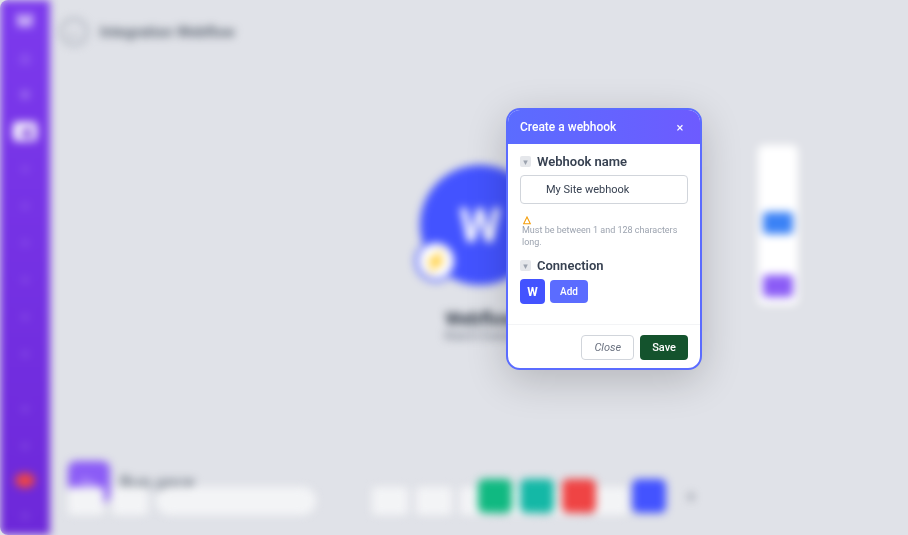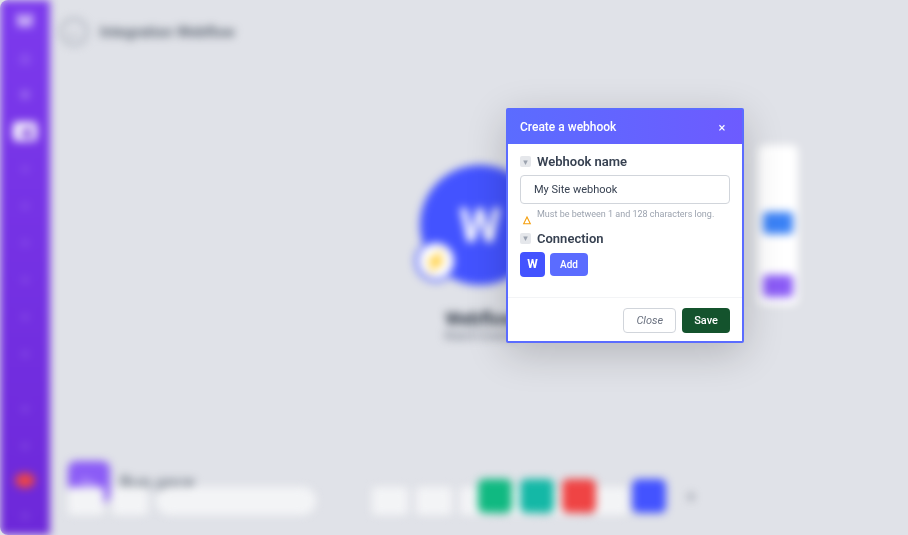--- a/index.html
+++ b/index.html
@@ -38,31 +38,31 @@
     .bb-pill { width: 160px; height: 28px; background: #f3f4f6; border-radius: 14px; }
     .colored-icons { position: absolute; right: 200px; bottom: 22px; display: flex; gap: 8px; }
     .ci { width: 34px; height: 34px; border-radius: 6px; }
     .ci.green { background: #10b981; }
     .ci.teal { background: #14b8a6; }
     .ci.red { background: #ef4444; }
     .ci.blue { background: #4353ff; }
     .ci.plus { background: transparent; display: flex; align-items: center; justify-content: center; color: #6b7280; }
     
     
-    .modal { position: absolute; left: 506px; top: 108px; width: 238px; background: white; border-radius: 2px; box-shadow: 0 10px 40px rgba(0,0,0,0.2); border: 2px solid #5b6cff; overflow: hidden; }
+    .modal { position: absolute; left: 506px; top: 108px; width: 196px; background: white; border-radius: 14px; box-shadow: 0 10px 40px rgba(0,0,0,0.2); border: 2px solid #5b6cff; overflow: hidden; }
     .modal-header { background: linear-gradient(90deg, #5b6cff, #6d5bff); padding: 9px 12px; display: flex; justify-content: space-between; align-items: center; }
     .modal-title { color: white; font-size: 12px; font-weight: 500; }
     .modal-close { color: white; font-size: 13px; cursor: pointer; width: 16px; height: 16px; display: flex; align-items: center; justify-content: center; }
     .modal-body { padding: 10px 12px; }
     .field-row { margin-bottom: 10px; }
     .field-label-row { display: flex; align-items: center; gap: 6px; margin-bottom: 6px; }
     .collapse-icon { width: 11px; height: 11px; display: flex; align-items: center; justify-content: center; color: #9ca3af; font-size: 9px; background: #e5e7eb; border-radius: 2px; }
     .field-label { font-size: 13px; font-weight: 600; color: #374151; }
-    .text-input { width: 100%; padding: 7px 13px; border: 1px solid #d1d5db; border-radius: 4px; font-size: 11px; color: #374151; }
-    .hint-row { display: flex; align-items: flex-start; gap: 5px; margin-top: 5px; padding-left: 2px; }
+    .text-input { width: 100%; padding: 7px 25px; border: 1px solid #d1d5db; border-radius: 4px; font-size: 11px; color: #374151; }
+    .hint-row { display: flex; align-items: flex-start; gap: 5px; margin-top: 5px; padding-left: 2px; flex-direction: column; }
     .hint-icon { width: 10px; height: 10px; flex-shrink: 0; margin-top: 1px; }
     .hint-icon.warn { color: #f59e0b; }
     .hint-icon.info { color: #f59e0b; }
     .hint-text { font-size: 9px; color: #9ca3af; line-height: 1.3; }
     .hint-link { color: #6366f1; }
     .conn-row { display: flex; gap: 5px; align-items: center; }
     .conn-icon { width: 25px; height: 25px; background: #4353ff; border-radius: 4px; display: flex; align-items: center; justify-content: center; color: white; font-weight: bold; font-size: 12px; flex-shrink: 0; }
     .dropdown { flex: 1; display: flex; align-items: center; justify-content: space-between; border: 1px solid #d1d5db; border-radius: 4px; padding: 5px 8px; font-size: 10px; color: #6b7280; background: white; }
     .chevron { font-size: 9px; color: #6b7280; }
     .add-btn { background: #5b6cff; color: white; border: none; padding: 6px 10px; border-radius: 4px; font-size: 10px; font-weight: 500; cursor: pointer; }

